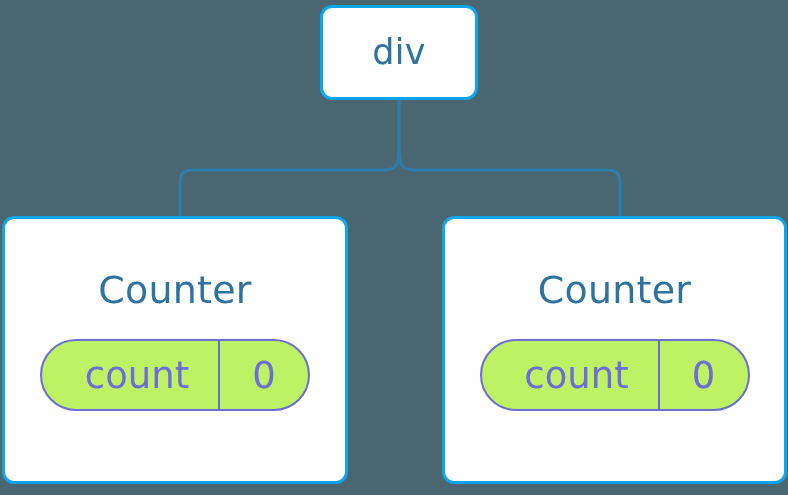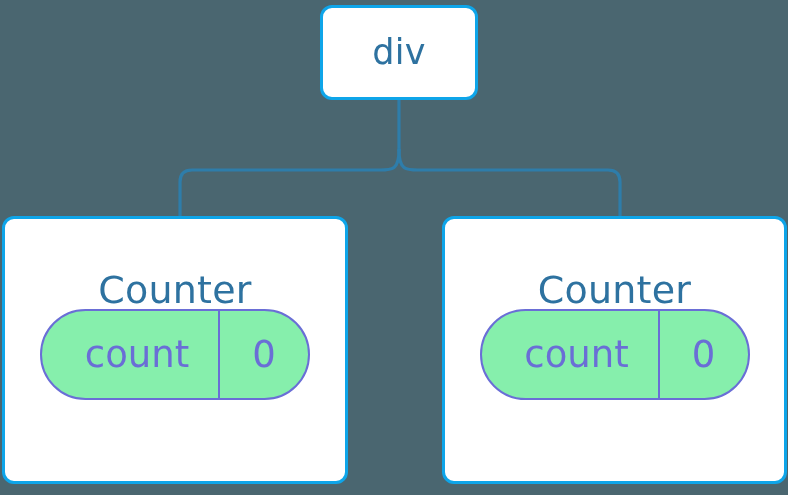--- a/index.html
+++ b/index.html
@@ -68,27 +68,28 @@
   }
   .node-title-root {
     font-size: 35px;
   }
   .node-title-child {
     font-size: 38px;
   }
 
   
   .state-pill {
+    margin-top: 30px;
     display: flex;
     align-items: stretch;
     box-sizing: border-box;
-    height: 91px;
+    height: 72px;
     border: 2px solid #6a6ed6;
     border-radius: 9999px;
-    background: #86efac;
+    background: #bef264;
     overflow: hidden;
   }
   .pill-key,
   .pill-value {
     display: flex;
     align-items: center;
     justify-content: center;
     color: #6a6ed6;
     font-size: 37px;
     line-height: 1;

